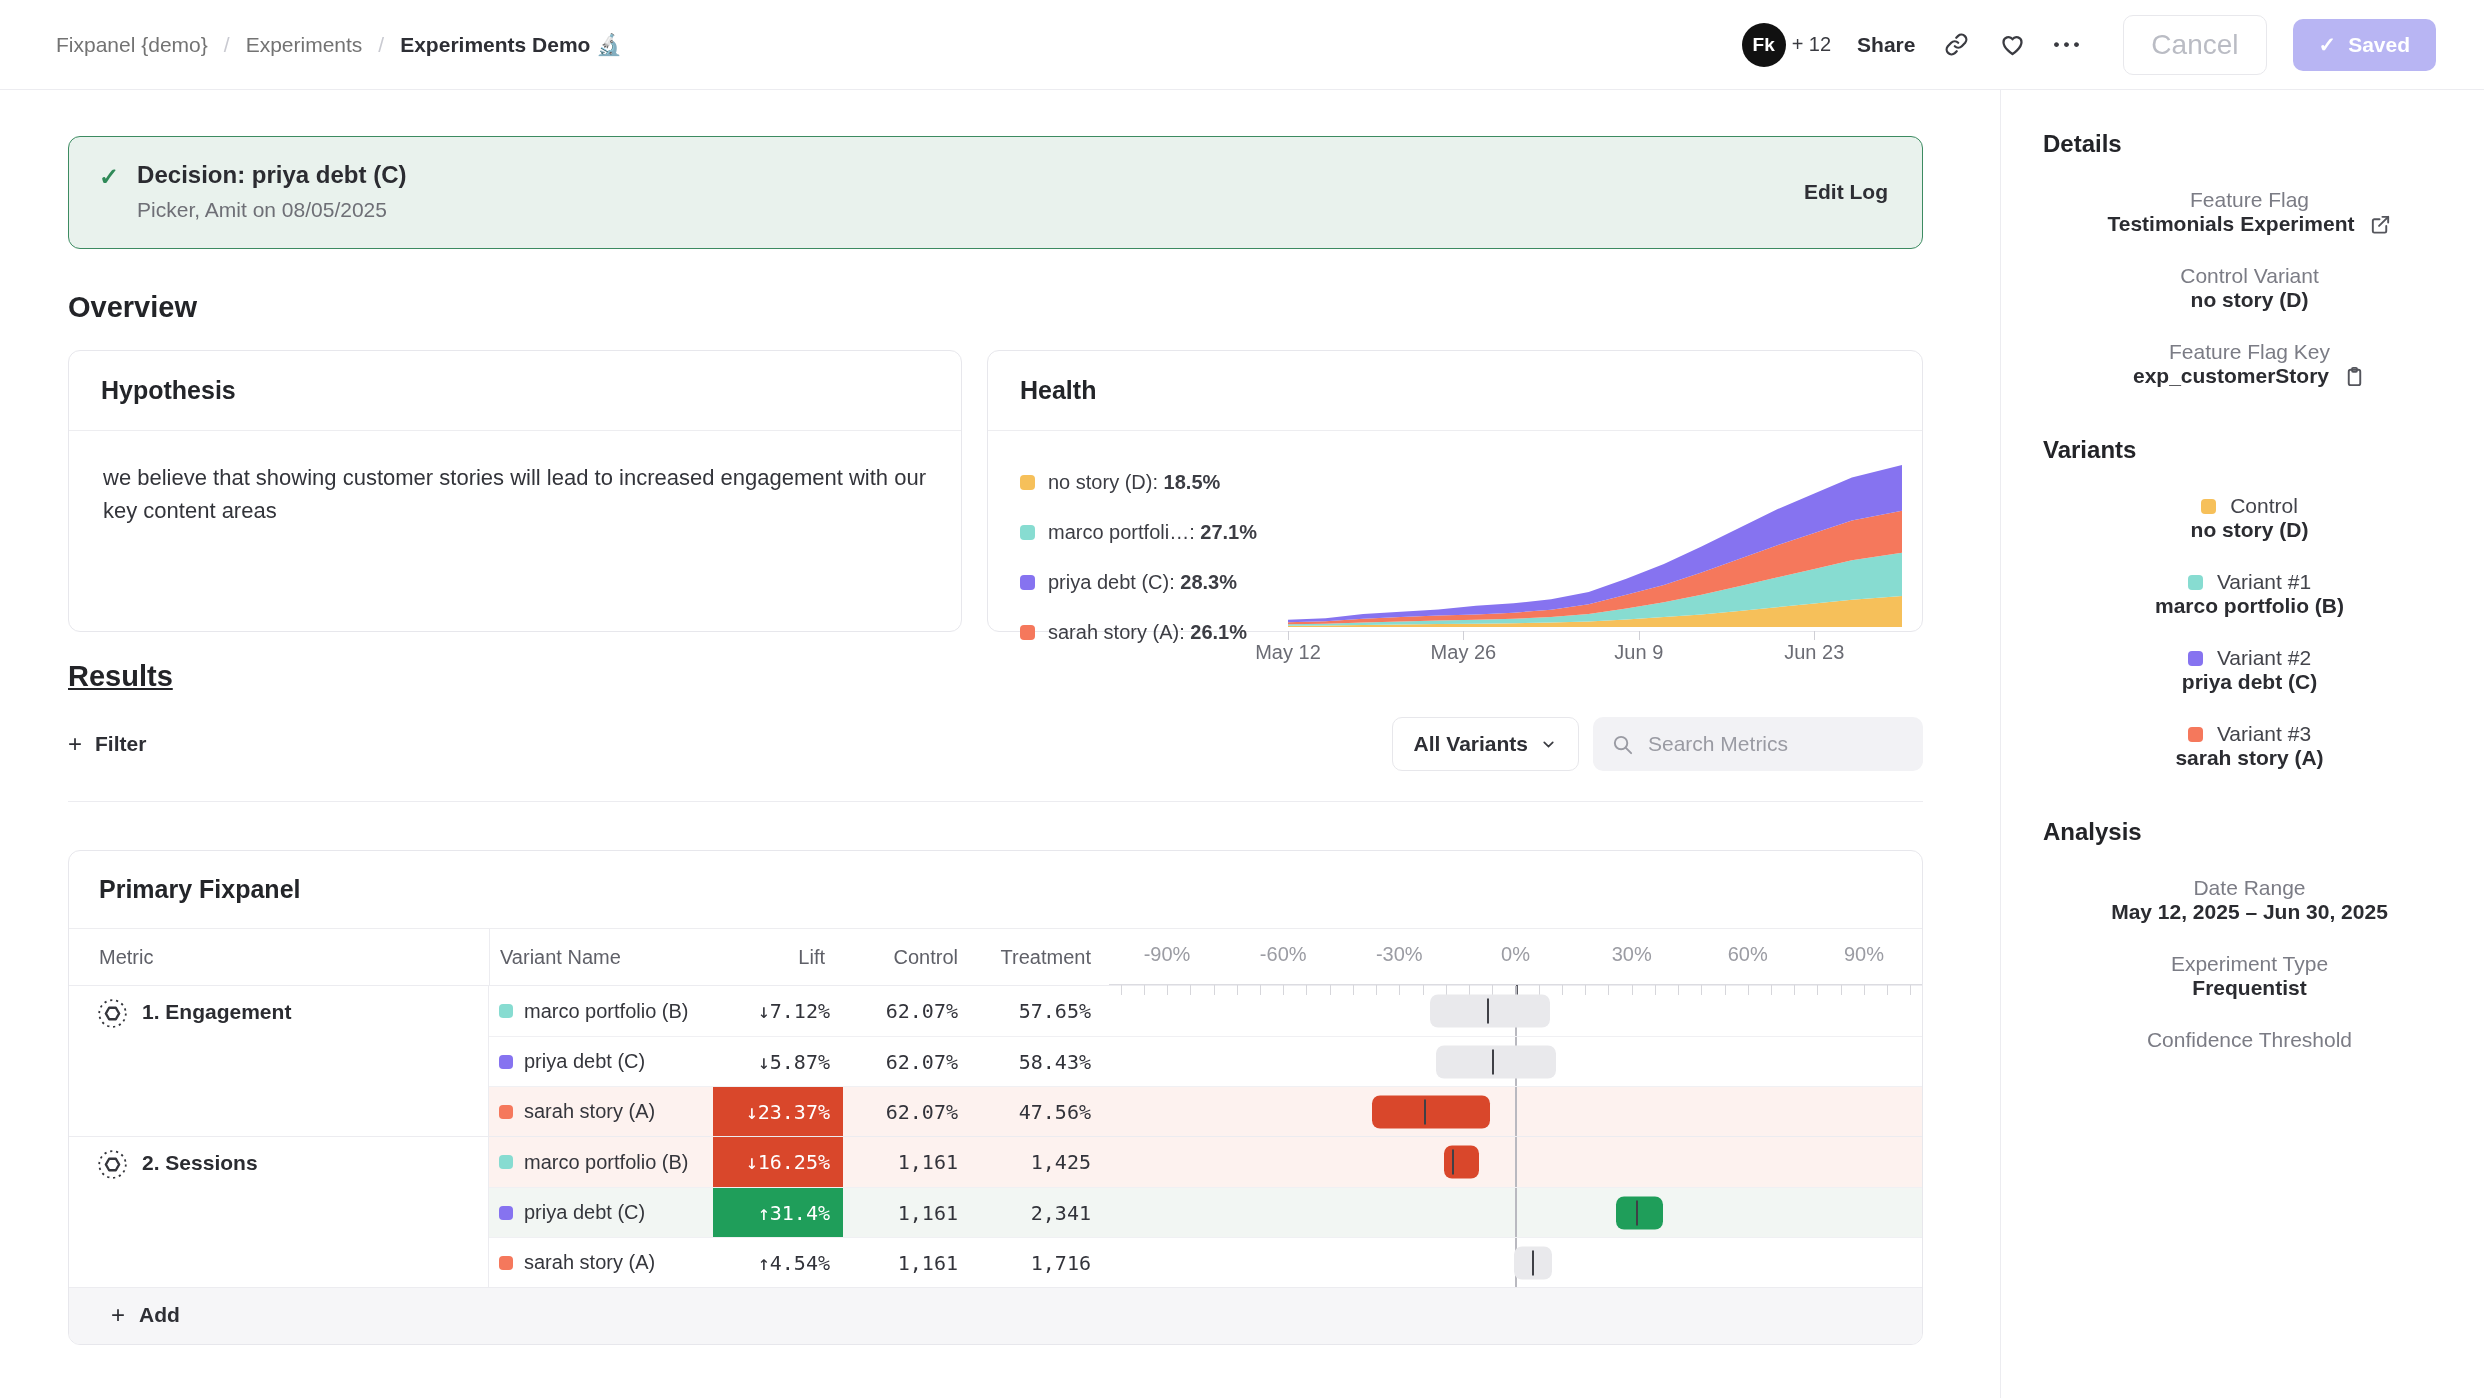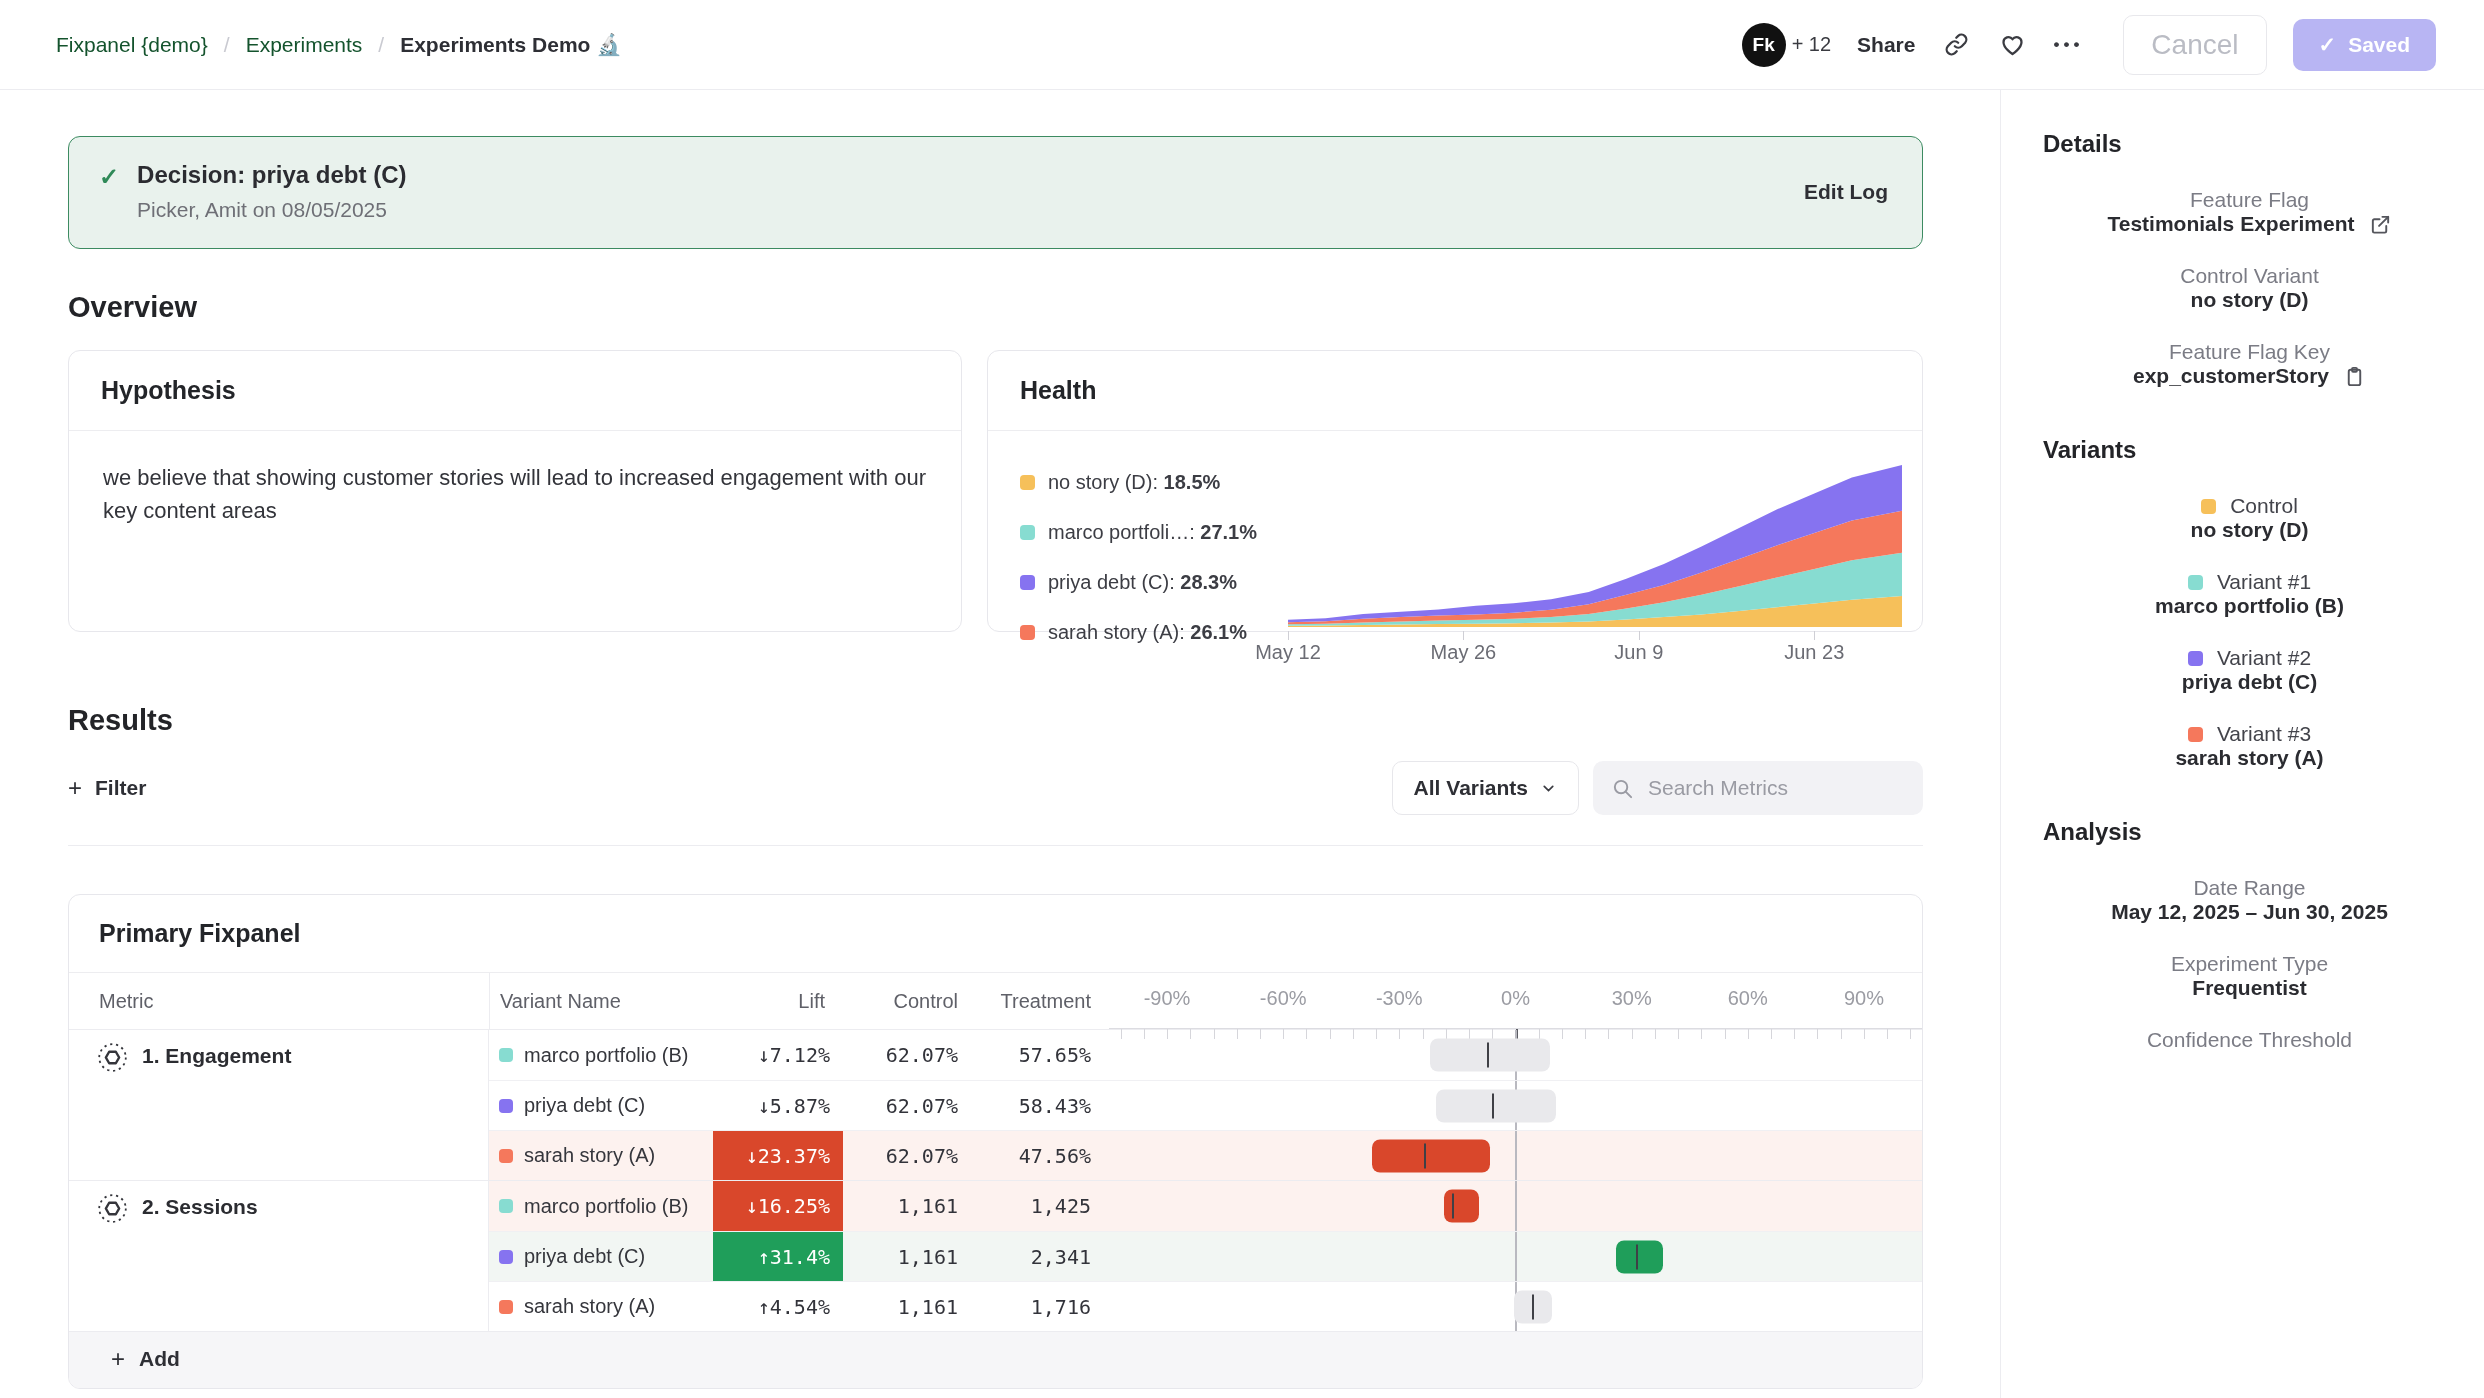--- a/index.html
+++ b/index.html
@@ -4,21 +4,21 @@
 <style>
   * { margin:0; padding:0; box-sizing:border-box; }
   html,body { width:2484px; height:1398px; overflow:hidden; background:#fff;
     font-family:"Liberation Sans", sans-serif; color:#2e2f35; }
   .mono { font-family:"DejaVu Sans Mono", monospace; }
 
   
   .topbar { height:90px; display:flex; align-items:center; justify-content:space-between;
     padding:0 48px 0 56px; border-bottom:1px solid #ececf0; background:#fff; }
   .crumbs { display:flex; align-items:center; gap:16px; font-size:21px; }
-  .crumb { color:#14532d; }
+  .crumb { color:#737373; }
   .crumb-sep { color:#c9cad1; }
   .crumb.current { color:#2e2f35; font-weight:700; }
   .top-actions { display:flex; align-items:center; gap:26px; }
   .avatar-wrap { display:flex; align-items:center; gap:6px; }
   .avatar { width:44px; height:44px; border-radius:50%; background:#111; color:#fff;
     display:flex; align-items:center; justify-content:center; font-weight:700; font-size:19px; }
   .avatar-more { font-size:20px; color:#3a3b41; }
   .share { font-size:21px; font-weight:700; color:#2e2f35; cursor:pointer; }
   .icon-btn { width:30px; height:30px; color:#3a3b41; display:flex; align-items:center; justify-content:center; cursor:pointer; }
   .icon-btn svg { width:27px; height:27px; }
@@ -37,21 +37,21 @@
   .banner { margin-top:46px; background:#e9f2ed; border:1px solid #3c8b61; border-radius:12px;
     padding:24px 34px 26px 30px; display:flex; align-items:center; justify-content:space-between; }
   .banner-left { display:flex; gap:18px; }
   .banner-check { color:#2f8a58; font-size:24px; font-weight:700; line-height:1.3; }
   .banner-title { font-size:24px; font-weight:700; color:#2b2c31; }
   .banner-sub { font-size:21px; color:#6e6f76; margin-top:9px; }
   .edit-log { font-size:21px; font-weight:700; color:#2e2f35; cursor:pointer; }
 
   .h-section { font-size:29px; font-weight:700; color:#232428; }
   .overview-h { margin:42px 0 26px; }
-  .results-h { margin:72px 0 24px; }
+  .results-h { margin:28px 0 24px;text-decoration:underline; }
 
   
   .cards-row { display:flex; gap:25px; }
   .card { background:#fff; border:1px solid #e7e7ec; border-radius:12px; }
   .card-title { padding:25px 32px; font-size:25px; font-weight:700; color:#232529; border-bottom:1px solid #ededf0; }
   .hyp-card, .health-card { width:1071px; height:282px; }
   .hyp-body { padding:30px 34px; font-size:22px; line-height:1.5; color:#33343a; }
   .health-body { display:flex; padding:18px 20px 0 32px; }
   .legend { width:268px; padding-top:22px; }
   .legend-item { display:flex; align-items:center; gap:13px; margin-bottom:27px; font-size:20px; color:#3c3d44; }

